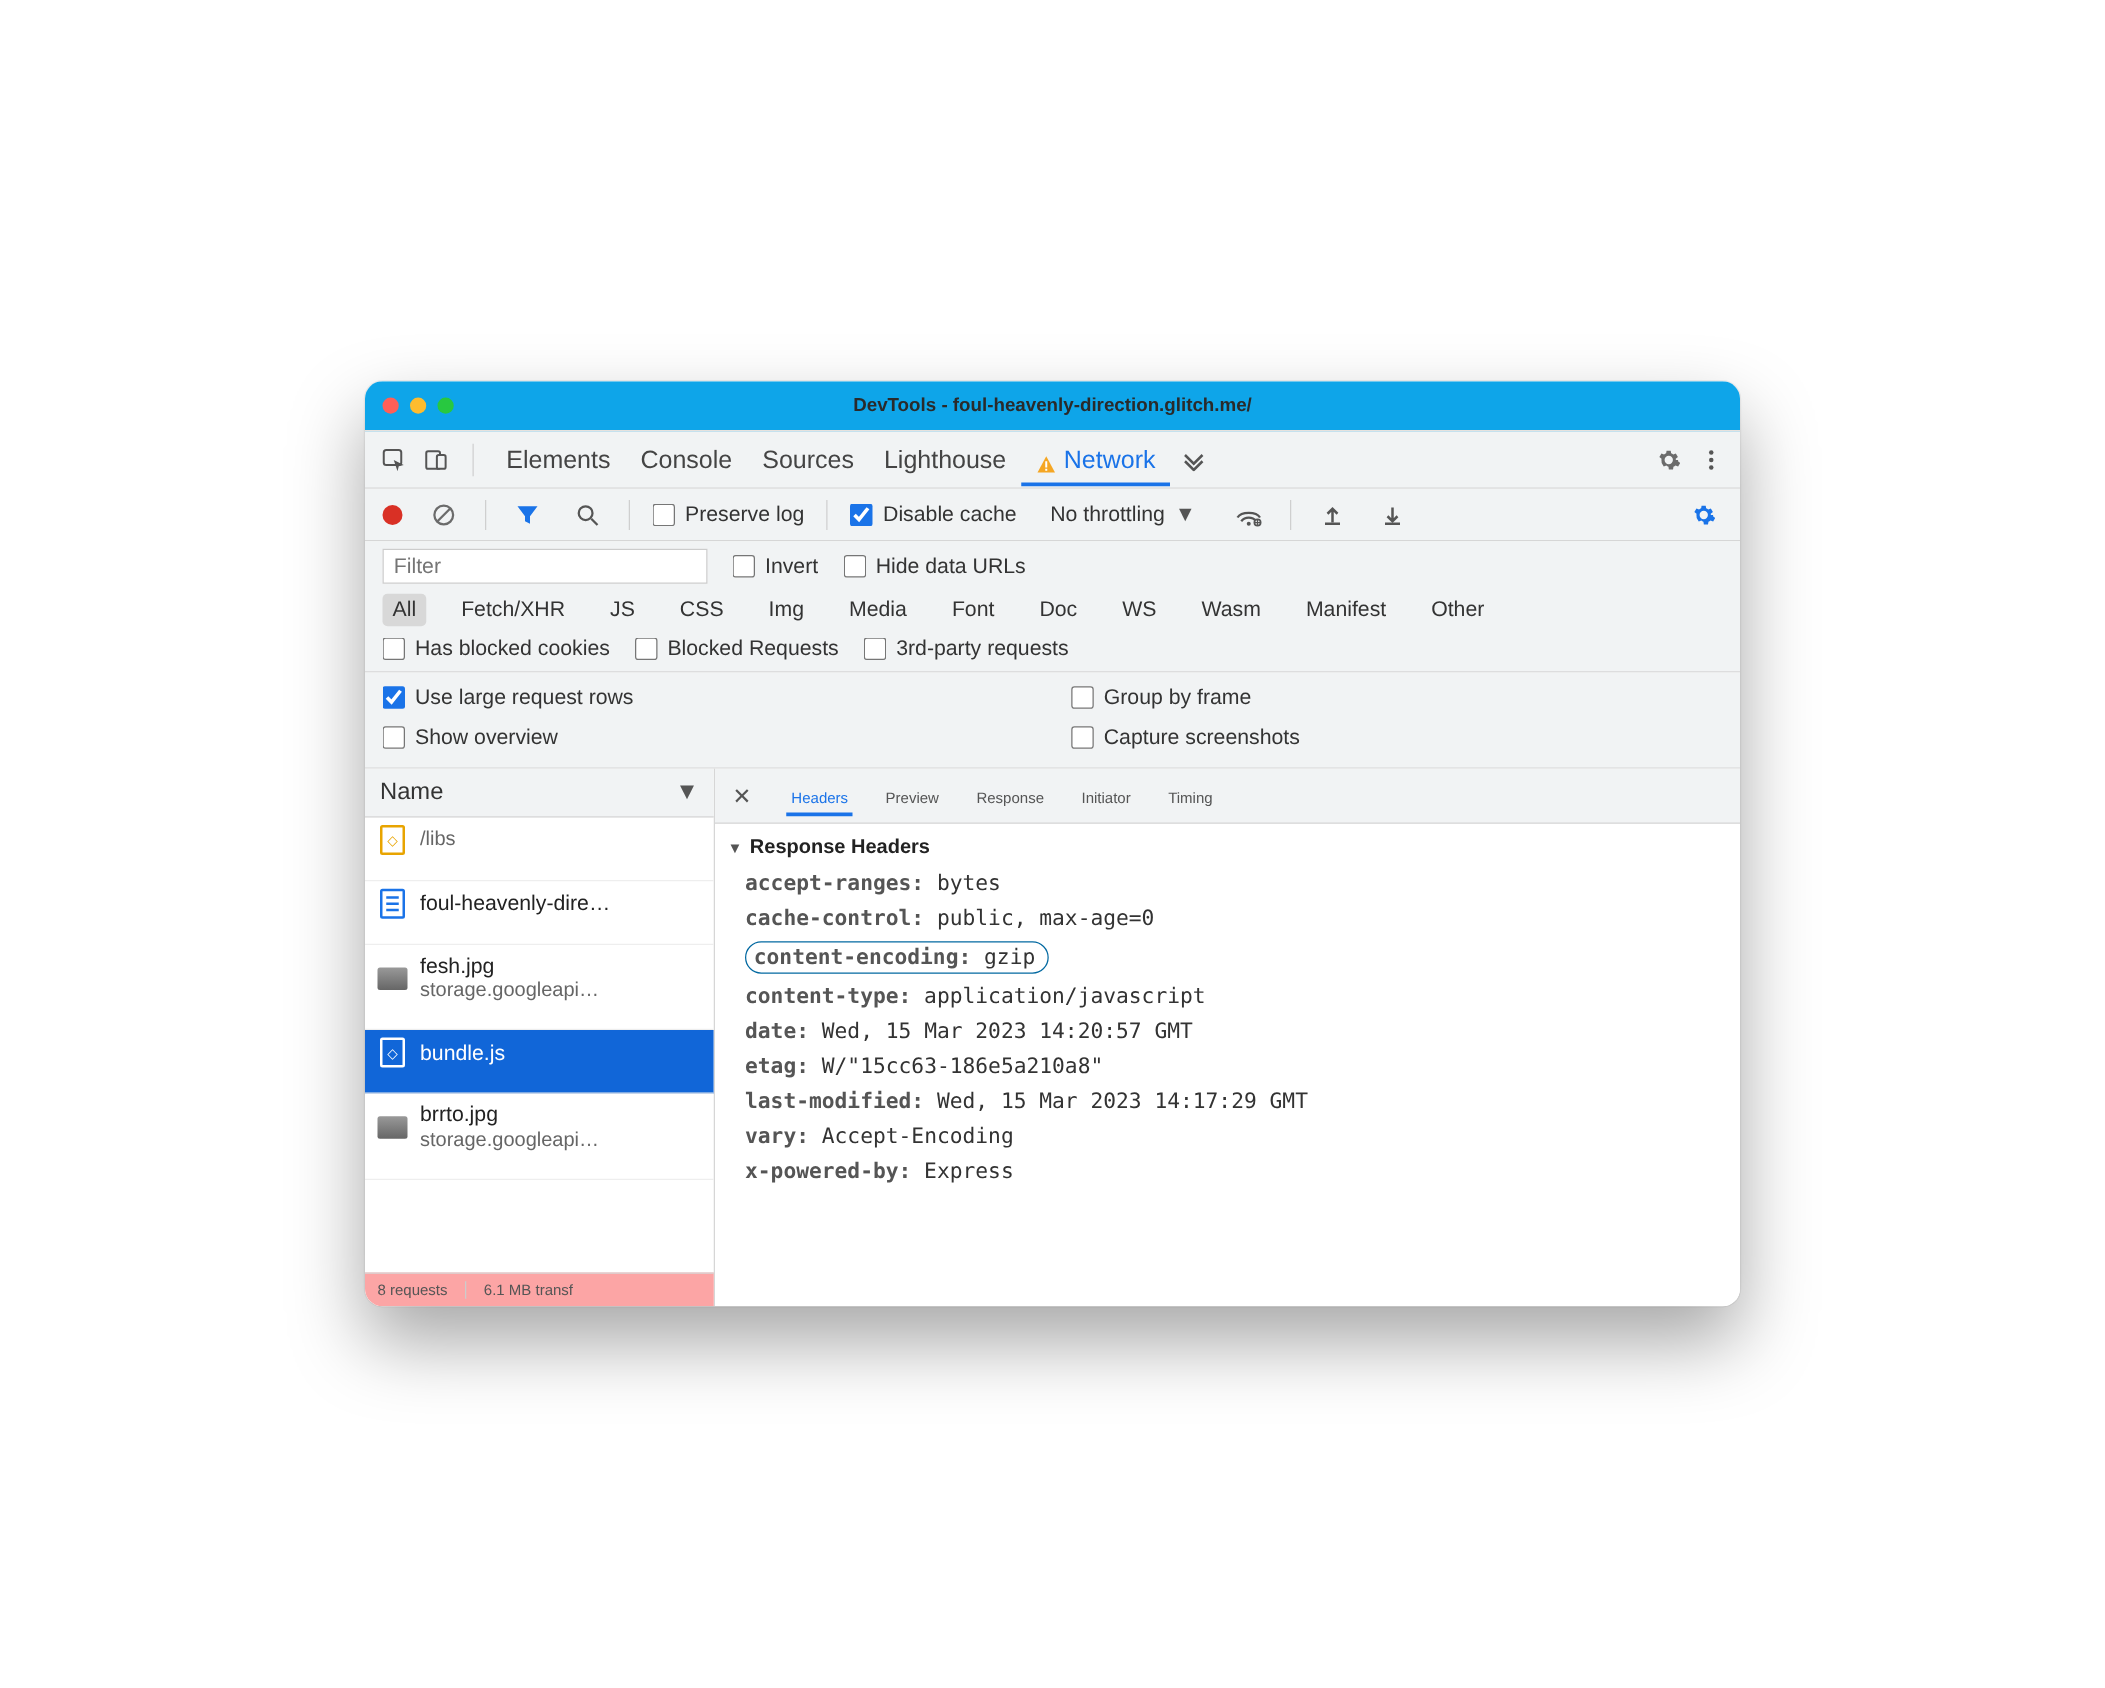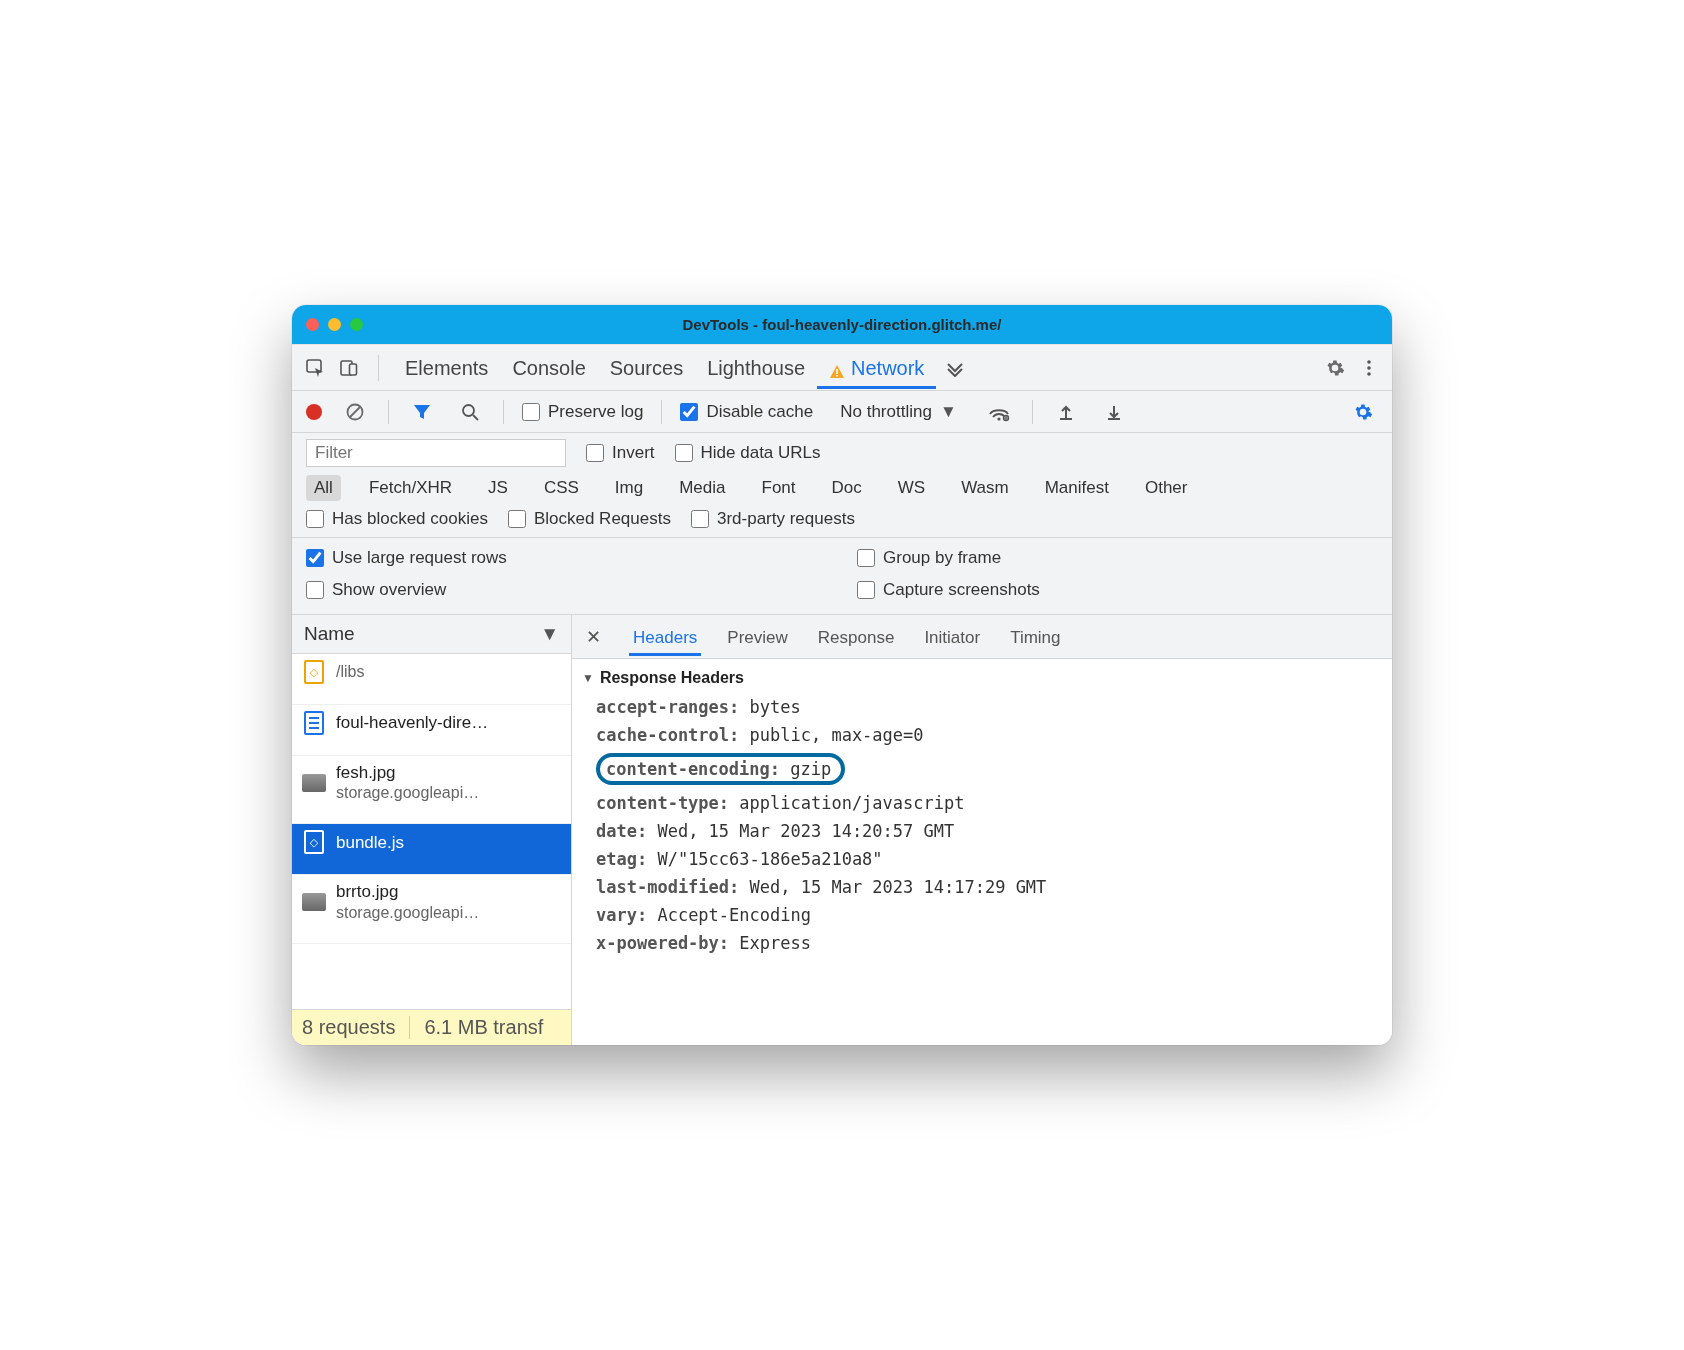--- a/index.html
+++ b/index.html
@@ -126,59 +126,59 @@
   .reqrow.selected { background:#1166d8; }
   .reqrow.selected .name, .reqrow.selected .sub { color:#fff; }
   .ico-doc { border:2px solid #1a73e8; width:20px; height:24px; border-radius:2px; position:relative; }
   .ico-doc::before { content:""; position:absolute; left:3px; right:3px; top:4px; height:2px; background:#1a73e8; box-shadow:0 5px 0 #1a73e8, 0 10px 0 #1a73e8; }
   .ico-js { border:2px solid #e8a400; width:20px; height:24px; border-radius:2px; position:relative; }
   .ico-js::after { content:"◇"; position:absolute; inset:0; display:flex; align-items:center; justify-content:center; font-size:11px; color:#e8a400; }
   .ico-js.sel { border-color:#fff; }
   .ico-js.sel::after { color:#fff; }
   .ico-img { width:24px; height:18px; background:linear-gradient(180deg,#999,#666); border-radius:2px; }
   .status-strip {
-    border-top:1px solid #d6d6d6; background:#fef9c3;
-    padding:6px 10px; font-size:20px; color:#555;
+    border-top:1px solid #d6d6d6; background:#fca5a5;
+    padding:6px 10px; font-size:12px; color:#555;
     display:flex; gap:14px;
   }
   .status-strip span + span { border-left:1px solid #ccc; padding-left:14px; }
   
   .right-pane {
     flex:1; display:flex; flex-direction:column; min-width:0;
     background:#fff;
   }
   .detail-tabs {
     display:flex; align-items:center; gap:22px;
     padding:0 8px; height:44px;
     border-bottom:1px solid #d6d6d6;
     background:#f1f3f4;
   }
   .close-x { font-size:18px; color:#555; padding:0 6px; cursor:default; }
-  .dtab { font-size:17px; color:#555; padding:10px 4px 8px; cursor:default; }
+  .dtab { font-size:12px; color:#555; padding:10px 4px 8px; cursor:default; }
   .dtab.active { color:#1a73e8; border-bottom:3px solid #1a73e8; padding-bottom:5px; }
   .headers-body {
     flex:1; overflow:auto; padding:8px 0 10px 6px;
     font-size:16px;
   }
   .section-title {
     display:flex; align-items:center; gap:4px;
     font-weight:700; color:#222; padding:2px 4px 6px;
   }
   .section-title::before {
     content:"▼"; font-size:12px; color:#555; margin-right:2px;
   }
   .hdr-line {
     padding:4px 18px;
     font-family: ui-monospace, SFMono-Regular, Menlo, Consolas, monospace;
     font-size:17px; color:#333;
     white-space:nowrap;
   }
   .hdr-line .k { font-weight:700; color:#555; }
   .hl {
-    border:4px solid #0369a1; border-radius:16px;
+    border:1px solid #0369a1; border-radius:16px;
     display:inline-block; padding:2px 10px 2px 6px;
     margin-left:10px;
   }
   svg { display:block; }
 </style>
 </head>
 <body>
 
 <div class="window">
 

